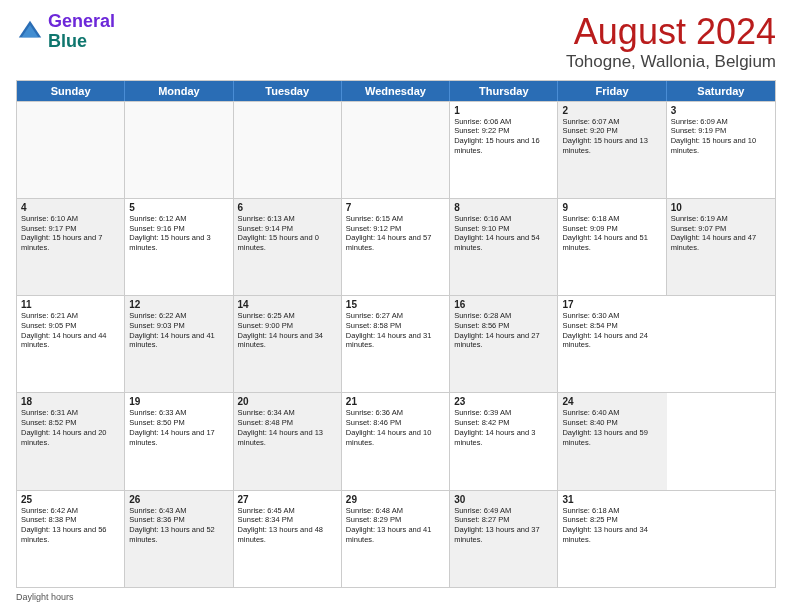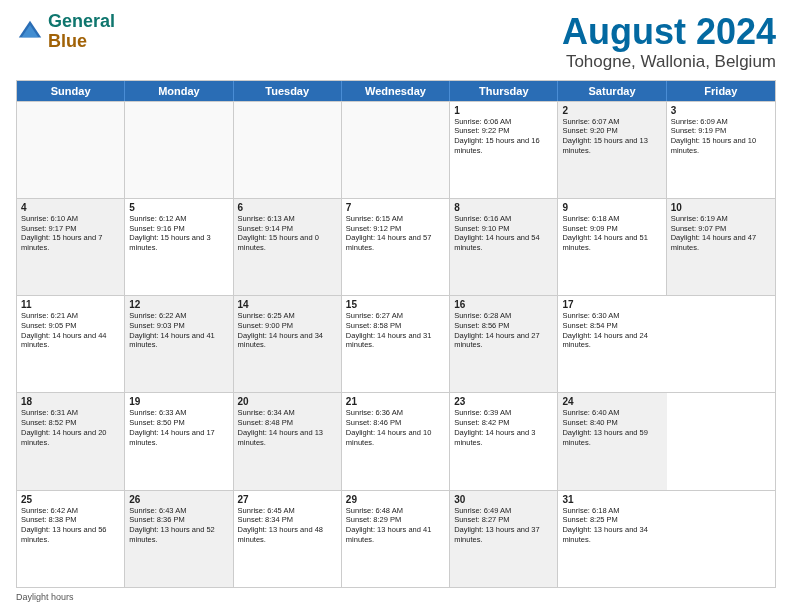--- a/index.html
+++ b/index.html
@@ -26,33 +26,33 @@
     .logo {
       display: flex;
       align-items: center;
       gap: 4px;
     }
     .logo-text {
       font-size: 18px;
       font-weight: bold;
       line-height: 1.1;
     }
-    .logo-text .general { color: #0f766e; }
-    .logo-text .blue { color: #a16207; }
+    .logo-text .general { color: #6d28d9; }
+    .logo-text .blue { color: #0f766e; }
     .logo-icon {
       width: 28px;
       height: 28px;
     }
     .title-block {
       text-align: right;
     }
     .month-title {
       font-size: 36px;
-      font-weight: bold;
-      color: #0369a1;
+      font-weight: normal;
+      color: #b91c1c;
       line-height: 1.1;
     }
     .location {
       font-size: 17px;
       color: #444;
     }
     .calendar {
       flex: 1;
       display: flex;
       flex-direction: column;
@@ -131,22 +131,22 @@
     </div>
   </div>
 
   <div class="calendar">
     <div class="cal-header">
     <div class="cal-header-cell">Sunday</div>
         <div class="cal-header-cell">Monday</div>
         <div class="cal-header-cell">Tuesday</div>
         <div class="cal-header-cell">Wednesday</div>
         <div class="cal-header-cell">Thursday</div>
+        <div class="cal-header-cell">Friday</div>
         <div class="cal-header-cell">Saturday</div>
-        <div class="cal-header-cell">Friday</div>
       </div>
     <div class="cal-body">
     <div class="cal-row">
           <div class="cal-cell empty"></div>
           <div class="cal-cell empty"></div>
           <div class="cal-cell empty"></div>
           <div class="cal-cell empty"></div>
           <div class="cal-cell">
         <span class="day-num">1</span>
         <span class="cell-line">Sunrise: 6:06 AM</span>

